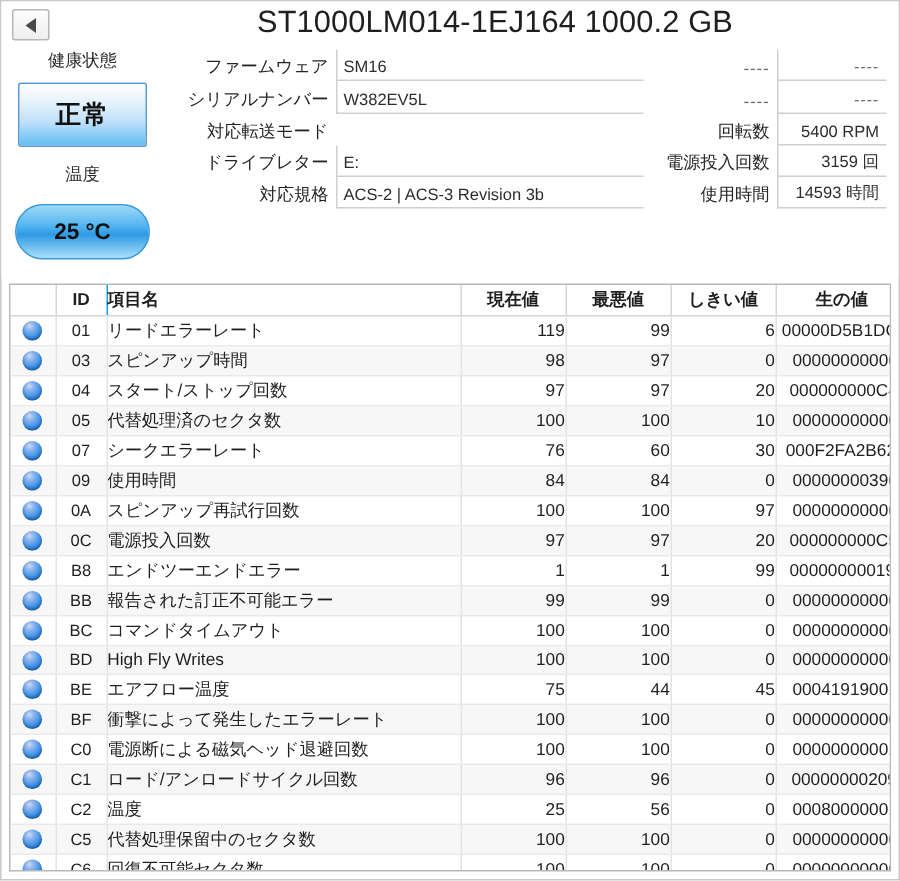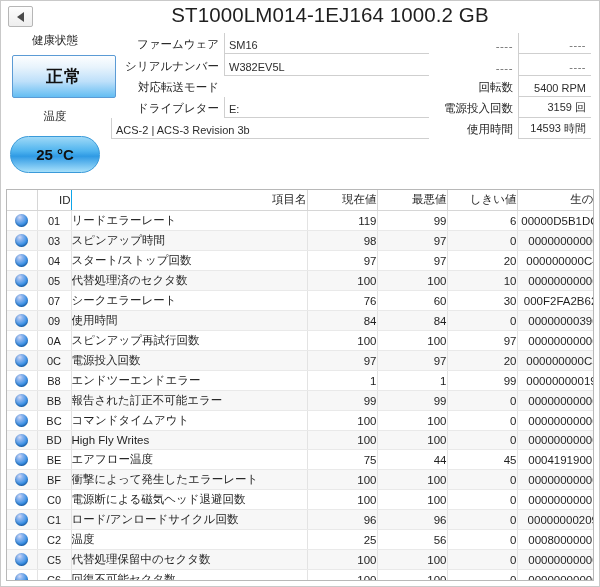--- a/index.html
+++ b/index.html
@@ -73,21 +73,21 @@
     top: 32px;
     width: 84px;
     text-align: center;
     font-size: 11.5px;
     color: #2b2b2b;
   }
   .health-box {
     position: absolute;
     left: 11px;
     top: 54px;
-    width: 104px;
+    width: 86px;
     height: 43px;
     border: 1px solid #5b9bd5;
     border-radius: 2px;
     background: linear-gradient(180deg, #fdfeff 0%, #e7f3fc 28%, #bee0fa 62%, #63bdf2 100%);
     display: flex;
     align-items: center;
     justify-content: center;
     box-sizing: border-box;
     cursor: pointer;
   }
@@ -202,27 +202,26 @@
   }
   table.smart col.c-icon   { width: 30px; }
   table.smart col.c-id     { width: 34px; }
   table.smart col.c-name   { width: 236px; }
   table.smart col.c-cur    { width: 70px; }
   table.smart col.c-worst  { width: 70px; }
   table.smart col.c-thres  { width: 70px; }
   table.smart col.c-raw    { width: 88px; }
 
   table.smart thead th {
-    font-weight: 400;
+    font-weight: 700;
     font-size: 11.5px;
     color: #1f1f1f;
     padding: 2px 0 3px 0;
     background: #ffffff;
     border-bottom: 1px solid #d6d6d6;
-    text-align: right;
     white-space: nowrap;
   }
   th.h-id   { text-align: center; border-left: 1px solid #d6d6d6; }
   th.h-name { text-align: left; padding-left: 6px; border-left: 1px solid #0ea5e9; }
   th.h-cur, th.h-worst, th.h-thres, th.h-raw {
     padding-right: 7px;
     border-left: 1px solid #d6d6d6;
   }
   th.h-raw { padding-right: 6px; }
   th.h-icon { border: none; }
@@ -291,20 +290,21 @@
         <div class="field-value">W382EV5L</div>
       </div>
       <div class="field-row">
         <div class="field-name">対応転送モード</div>
       </div>
       <div class="field-row">
         <div class="field-name">ドライブレター</div>
         <div class="field-value">E:</div>
       </div>
       <div class="field-row wide">
+        <div class="field-name">対応規格</div>
         <div class="field-value">ACS-2 | ACS-3 Revision 3b</div>
       </div>
     </div>
 
     <div class="fields-right">
       <div class="field-row">
         <div class="field-name dashes">----</div>
         <div class="field-value dashes">----</div>
       </div>
       <div class="field-row">

